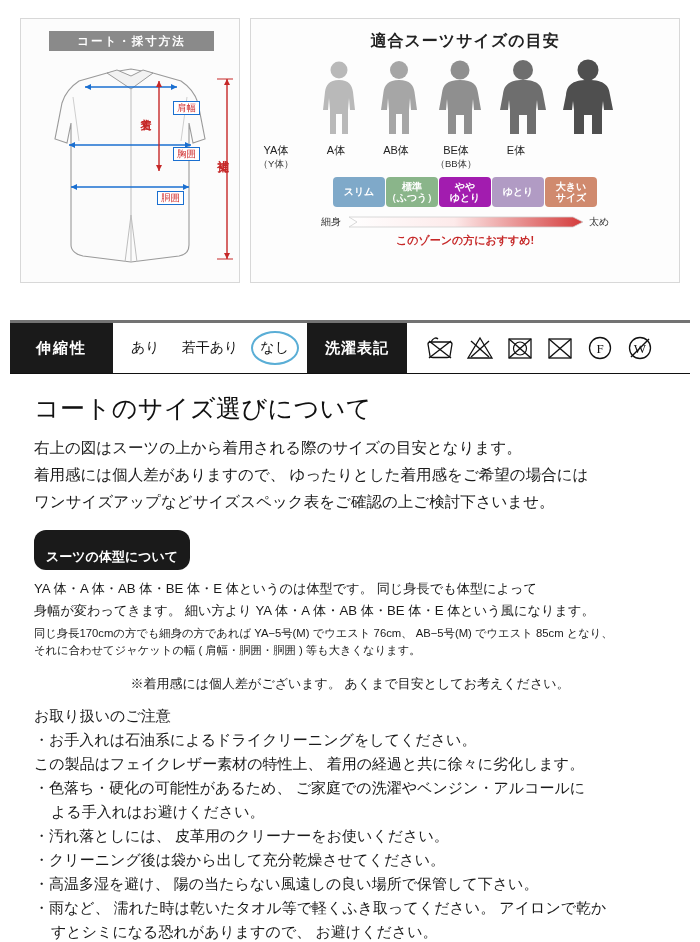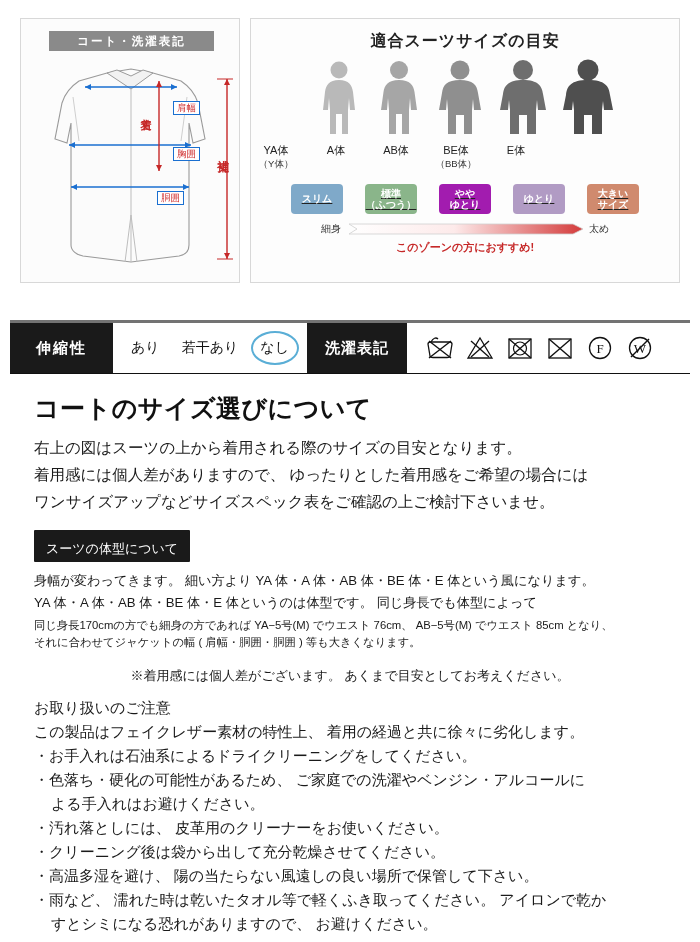--- a/index.html
+++ b/index.html
@@ -106,23 +106,22 @@
     width: 50px;
     text-align: center;
     font-size: 11px;
     line-height: 1.25;
     color: #222;
   }
   .name-cell .sub { font-size: 9.5px; color: #333; }
   .tags {
     display: flex;
     justify-content: center;
-    gap: 22px;
-    margin-top: 14px;
-    text-decoration: underline;
+    gap: 1px;
+    margin-top: 7px;
   }
   .tag {
     width: 52px;
     height: 30px;
     border-radius: 4px;
     color: #fff;
     font-size: 10px;
     font-weight: bold;
     display: flex;
     align-items: center;
@@ -224,39 +223,39 @@
     position: absolute;
     left: 0;
     top: 386px;
     width: 700px;
     padding: 0 34px;
     box-sizing: border-box;
   }
   h1.doc-title {
     font-family: "Liberation Serif", serif;
     font-size: 25px;
-    font-weight: bold;
+    font-weight: normal;
     margin: 6px 0 10px 0;
     color: #111;
     letter-spacing: 0.5px;
   }
   .p-lg {
     font-size: 15.5px;
     line-height: 1.62;
     margin: 0 0 2px 0;
     color: #1a1a1a;
   }
   .sub-head {
     display: inline-block;
     background: #1a1a1a;
     color: #fff;
     font-size: 13px;
-    font-weight: normal;
-    padding: 10px 12px 4px 12px;
-    border-radius: 1px;
+    font-weight: bold;
+    padding: 18px 12px 4px 12px;
+    border-radius: 12px;
     margin: 14px 0 8px 0;
   }
   .p-md {
     font-size: 13.2px;
     line-height: 1.62;
     margin: 0;
     color: #1a1a1a;
   }
   .p-sm {
     font-size: 11.3px;
@@ -282,21 +281,21 @@
     color: #1a1a1a;
   }
   .care-line .ind { display: block; padding-left: 17px; }
 </style>
 </head>
 <body>
 
 <div class="top-area">
 
   <div class="coat-panel">
-    <div class="coat-title">コート・洗濯表記</div>
+    <div class="coat-title">コート・採寸方法</div>
 
     <svg class="coat-svg" width="220" height="265" viewBox="0 0 220 265">
 
       <path d="M58 62 C52 66 44 74 41 84 L34 120 L46 124 L50 104 L50 226 C50 232 56 236 62 237
                L110 243 L158 237 C164 236 168 232 168 226 L168 104 L172 124 L184 120 L177 84
                C174 74 166 66 160 62 L132 54 L110 50 L86 54 Z" fill="#fbfbfb" stroke="#9a9a9a" stroke-width="1.1"></path>
 
       <path d="M86 54 L110 70 L132 54 L122 51 L110 57 L96 51 Z" fill="#f2f2f2" stroke="#9a9a9a" stroke-width="1"></path>
 
       <line x1="110" y1="70" x2="110" y2="243" stroke="#bdbdbd" stroke-width="1"></line>
@@ -496,32 +495,32 @@
 
 <div class="article">
   <h1 class="doc-title">コートのサイズ選びについて</h1>
 
   <p class="p-lg">右上の図はスーツの上から着用される際のサイズの目安となります。</p>
   <p class="p-lg">着用感には個人差がありますので、 ゆったりとした着用感をご希望の場合には</p>
   <p class="p-lg">ワンサイズアップなどサイズスペック表をご確認の上ご検討下さいませ。</p>
 
   <div class="sub-head">スーツの体型について</div>
 
+  <p class="p-md">YA 体・A 体・AB 体・BE 体・E 体というのは体型です。 同じ身長でも体型によって</p>
   <p class="p-md">身幅が変わってきます。 細い方より YA 体・A 体・AB 体・BE 体・E 体という風になります。</p>
-  <p class="p-md">YA 体・A 体・AB 体・BE 体・E 体というのは体型です。 同じ身長でも体型によって</p>
 
   <p class="p-sm">同じ身長170cmの方でも細身の方であれば YA−5号(M) でウエスト 76cm、 AB−5号(M) でウエスト 85cm となり、</p>
   <p class="p-sm" style="margin-top:0">それに合わせてジャケットの幅 ( 肩幅・胴囲・胴囲 ) 等も大きくなります。</p>
 
   <p class="note-center">※着用感には個人差がございます。 あくまで目安としてお考えください。</p>
 
   <p class="care-head">お取り扱いのご注意</p>
 
+  <p class="care-line">・お手入れは石油系によるドライクリーニングをしてください。</p>
   <p class="care-line">この製品はフェイクレザー素材の特性上、 着用の経過と共に徐々に劣化します。</p>
-  <p class="care-line">・お手入れは石油系によるドライクリーニングをしてください。</p>
   <p class="care-line">
     <span>・色落ち・硬化の可能性があるため、 ご家庭での洗濯やベンジン・アルコールに</span>
     <span class="ind">よる手入れはお避けください。</span>
   </p>
   <p class="care-line">・汚れ落としには、 皮革用のクリーナーをお使いください。</p>
   <p class="care-line">・クリーニング後は袋から出して充分乾燥させてください。</p>
   <p class="care-line">・高温多湿を避け、 陽の当たらない風遠しの良い場所で保管して下さい。</p>
   <p class="care-line">
     <span>・雨など、 濡れた時は乾いたタオル等で軽くふき取ってください。 アイロンで乾か</span>
     <span class="ind">すとシミになる恐れがありますので、 お避けください。</span>

